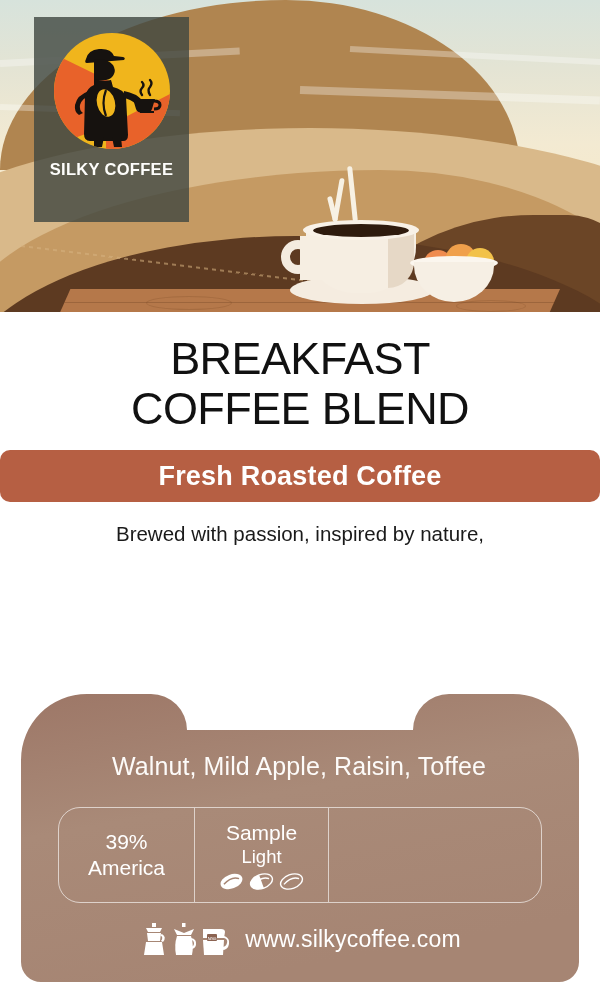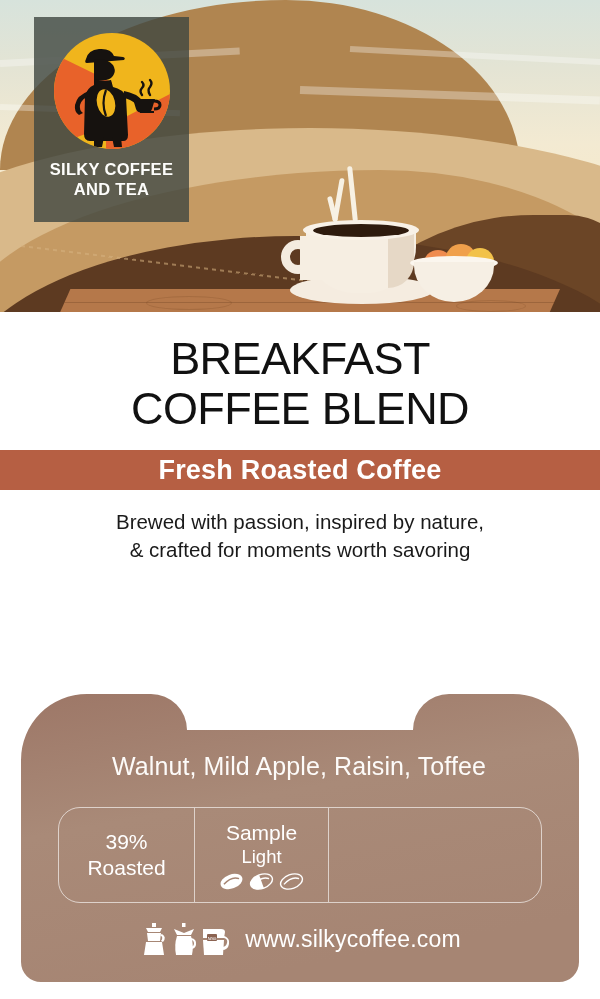--- a/index.html
+++ b/index.html
@@ -199,23 +199,23 @@
     font-weight:400;
     font-size:45px;
     line-height:1.10;
     letter-spacing:-.6px;
   }
   .title span{ display:block; }
 
   
   .banner{
     margin-top:17px;
-    width:600px; height:40px;
+    width:600px; height:52px;
     background:#b65f43;
-    display:flex; align-items:center; justify-content:center;
+    display:flex; align-items:center; justify-content:center;border-radius:10px;
   }
   .banner-text{
     color:#ffffff;
     font-size:27px;
     font-weight:700;
     letter-spacing:.2px;
   }
 
   
   .tagline{
@@ -385,37 +385,35 @@
         <path d="M79 66 l22 0 -3 10 q-1 4 -8 4 q-7 0 -8 -4z" fill="#16120f"></path>
         <path d="M100 68 q6 0 6 4 q0 4 -6 4" stroke="#16120f" stroke-width="3" fill="none"></path>
         <path d="M86 78 l14 0 0 2 -14 0z" fill="#16120f"></path>
 
         <path d="M88 62 q-3 -4 0 -7 q3 -3 0 -6" stroke="#16120f" stroke-width="2.4" fill="none" stroke-linecap="round"></path>
         <path d="M96 62 q-3 -5 0 -8 q3 -4 0 -7" stroke="#16120f" stroke-width="2.4" fill="none" stroke-linecap="round"></path>
       </svg>
     </div>
     <div class="badge-name">
       <div>SILKY COFFEE</div>
-      <div>AND TEA</div>
     </div>
   </div>
 </div>
 
 <div class="title">
   <span>BREAKFAST</span>
   <span>COFFEE BLEND</span>
 </div>
 
 <div class="banner">
   <div class="banner-text">Fresh Roasted Coffee</div>
 </div>
 
 <div class="tagline">
   <span>Brewed with passion, inspired by nature,</span>
-  <span>&amp; crafted for moments worth savoring</span>
 </div>
 
 <div class="card-wrap">
 
   <svg class="card" viewBox="0 0 558 288" preserveAspectRatio="none">
     <defs>
       <linearGradient id="cardg" x1="0" y1="0" x2="0.35" y2="1">
         <stop offset="0%" stop-color="#9d7767"></stop>
         <stop offset="45%" stop-color="#a98a78"></stop>
         <stop offset="100%" stop-color="#a68573"></stop>
@@ -439,21 +437,21 @@
       Z"></path>
   </svg>
 
 
   <div class="card-inner">
     <div class="notes-line">Walnut, Mild Apple, Raisin, Toffee</div>
 
     <div class="specs">
       <div class="spec s1">
         <div class="big">39%</div>
-        <div class="big">Roasted</div>
+        <div class="big">America</div>
       </div>
 
       <div class="spec s2">
         <div class="big">Sample</div>
         <div class="small">Light</div>
         <div class="beans">
           <svg class="bean" viewBox="0 0 26 18">
             <ellipse cx="13" cy="9" rx="12" ry="7.4" fill="#ffffff" transform="rotate(-20 13 9)"></ellipse>
             <path d="M5 12 q8 -9 16 -6" stroke="#a68573" stroke-width="1.5" fill="none"></path>
           </svg>

